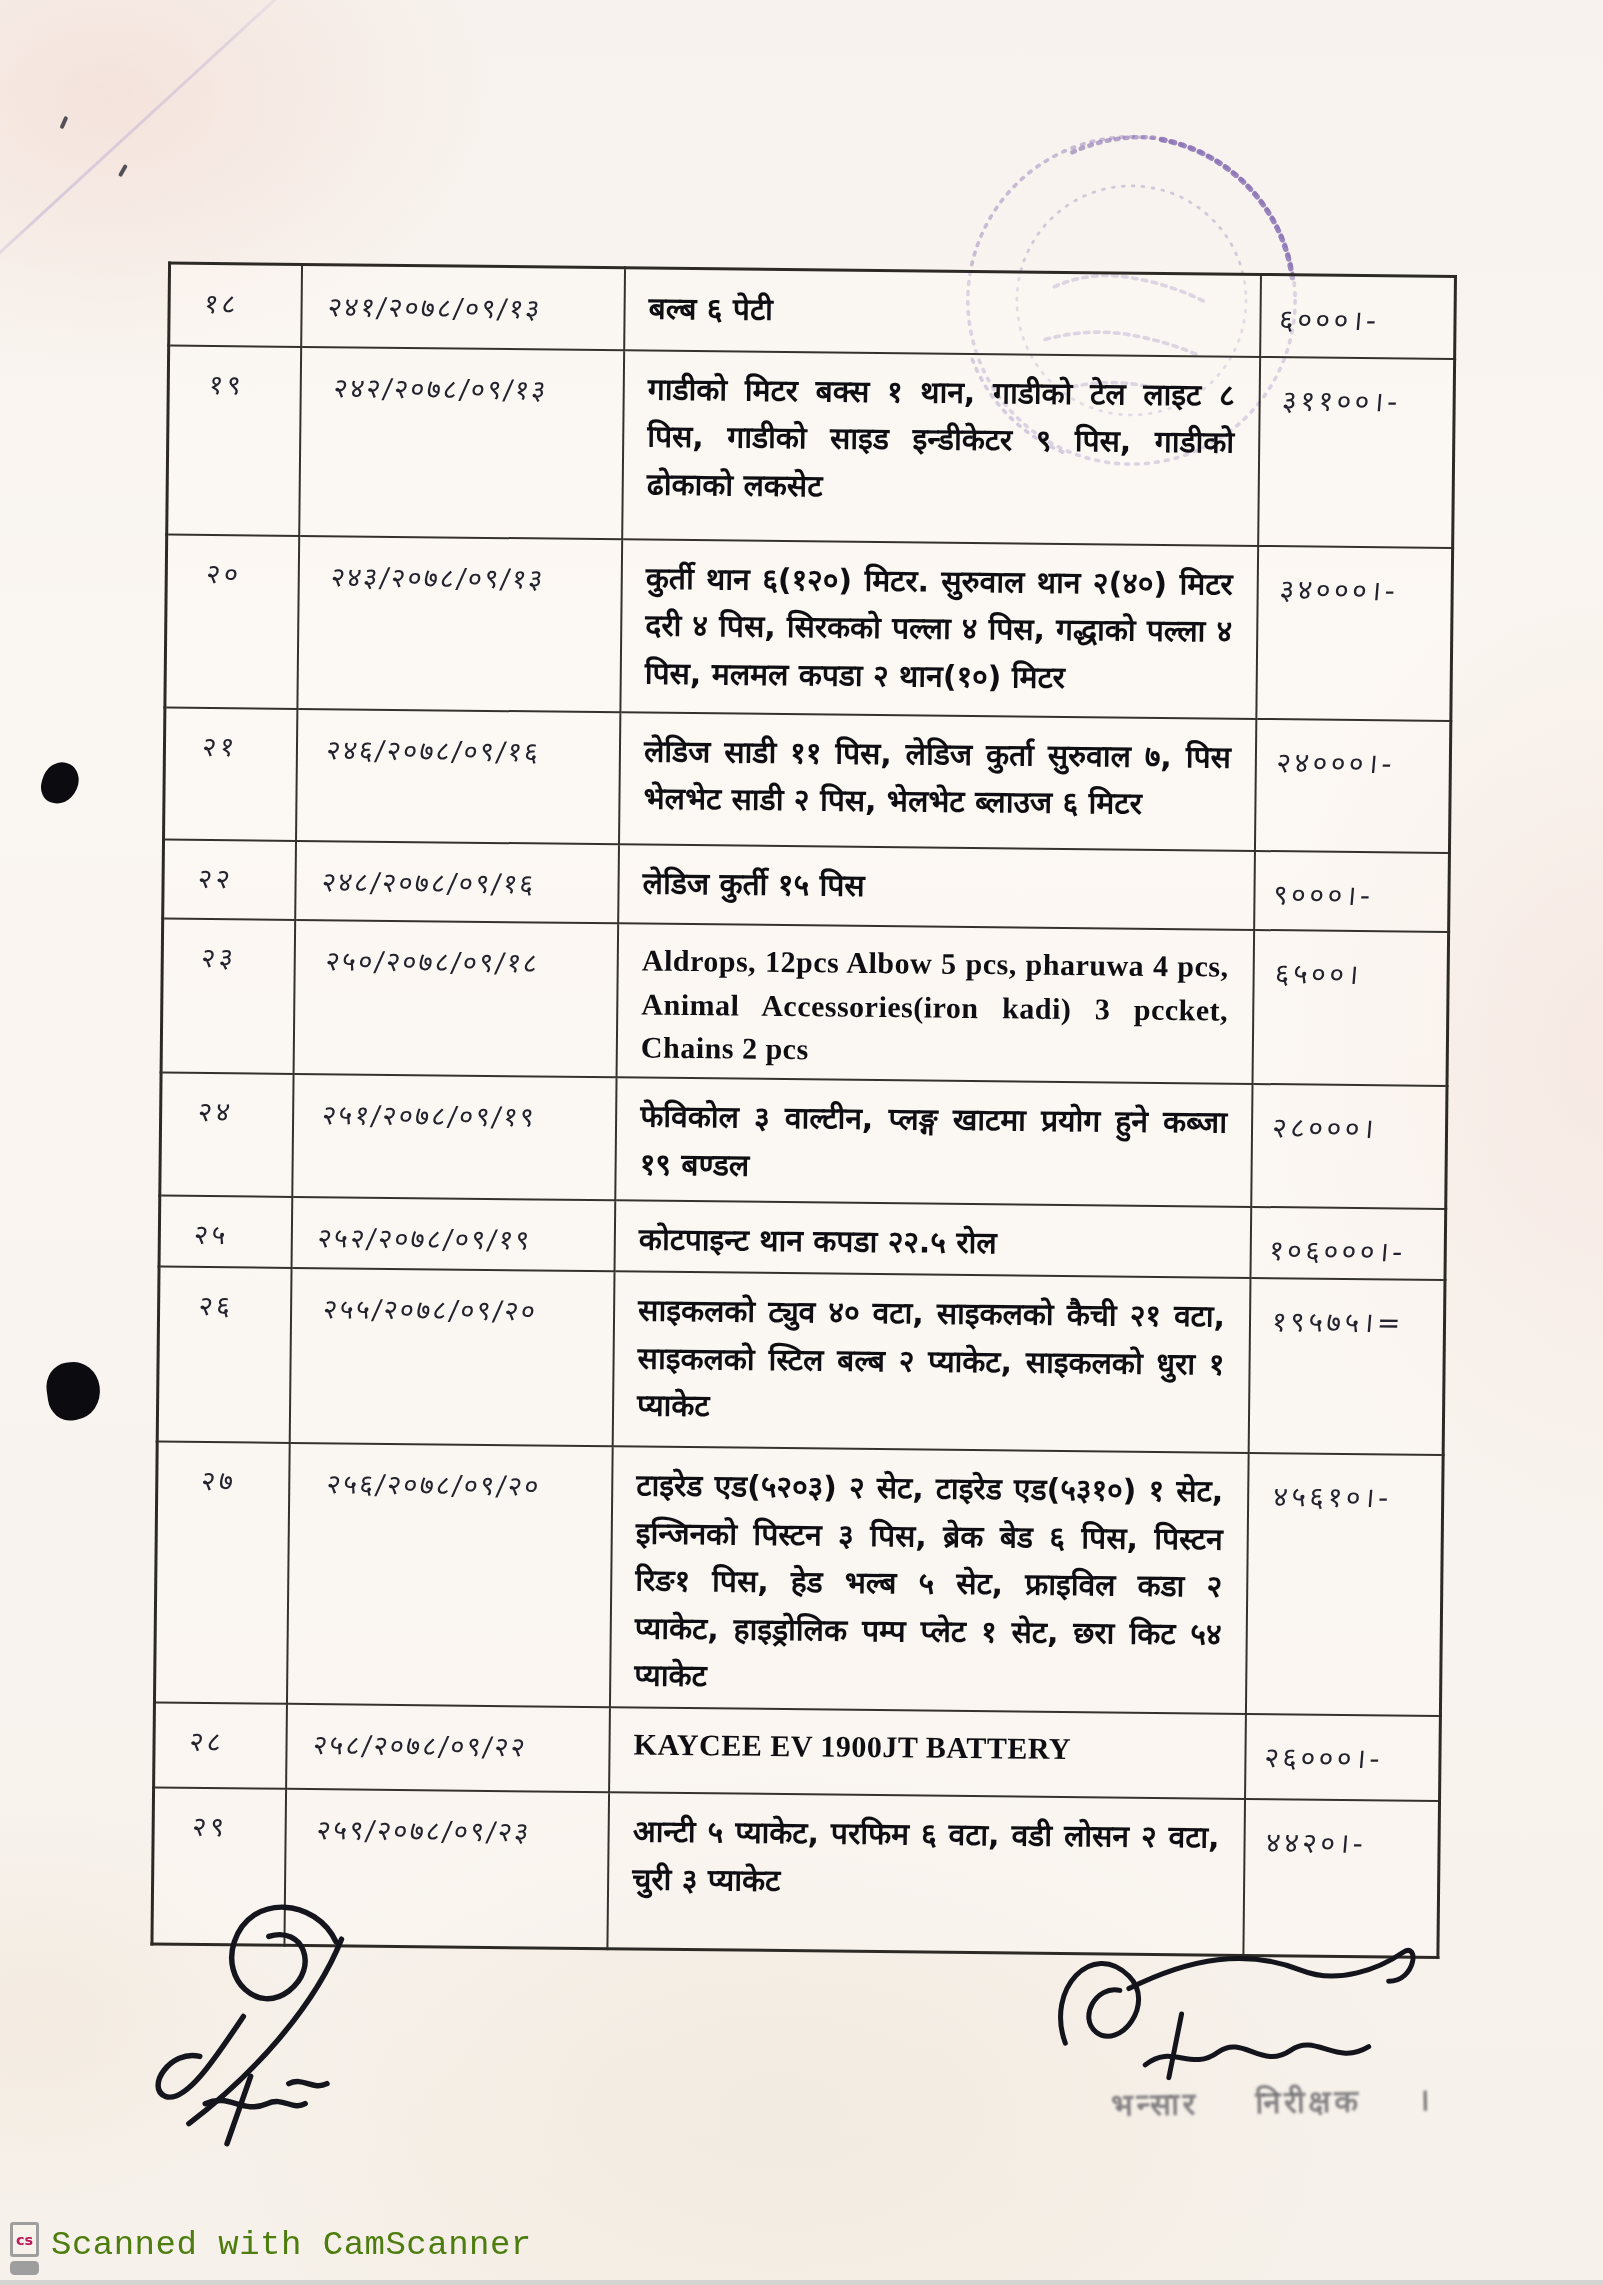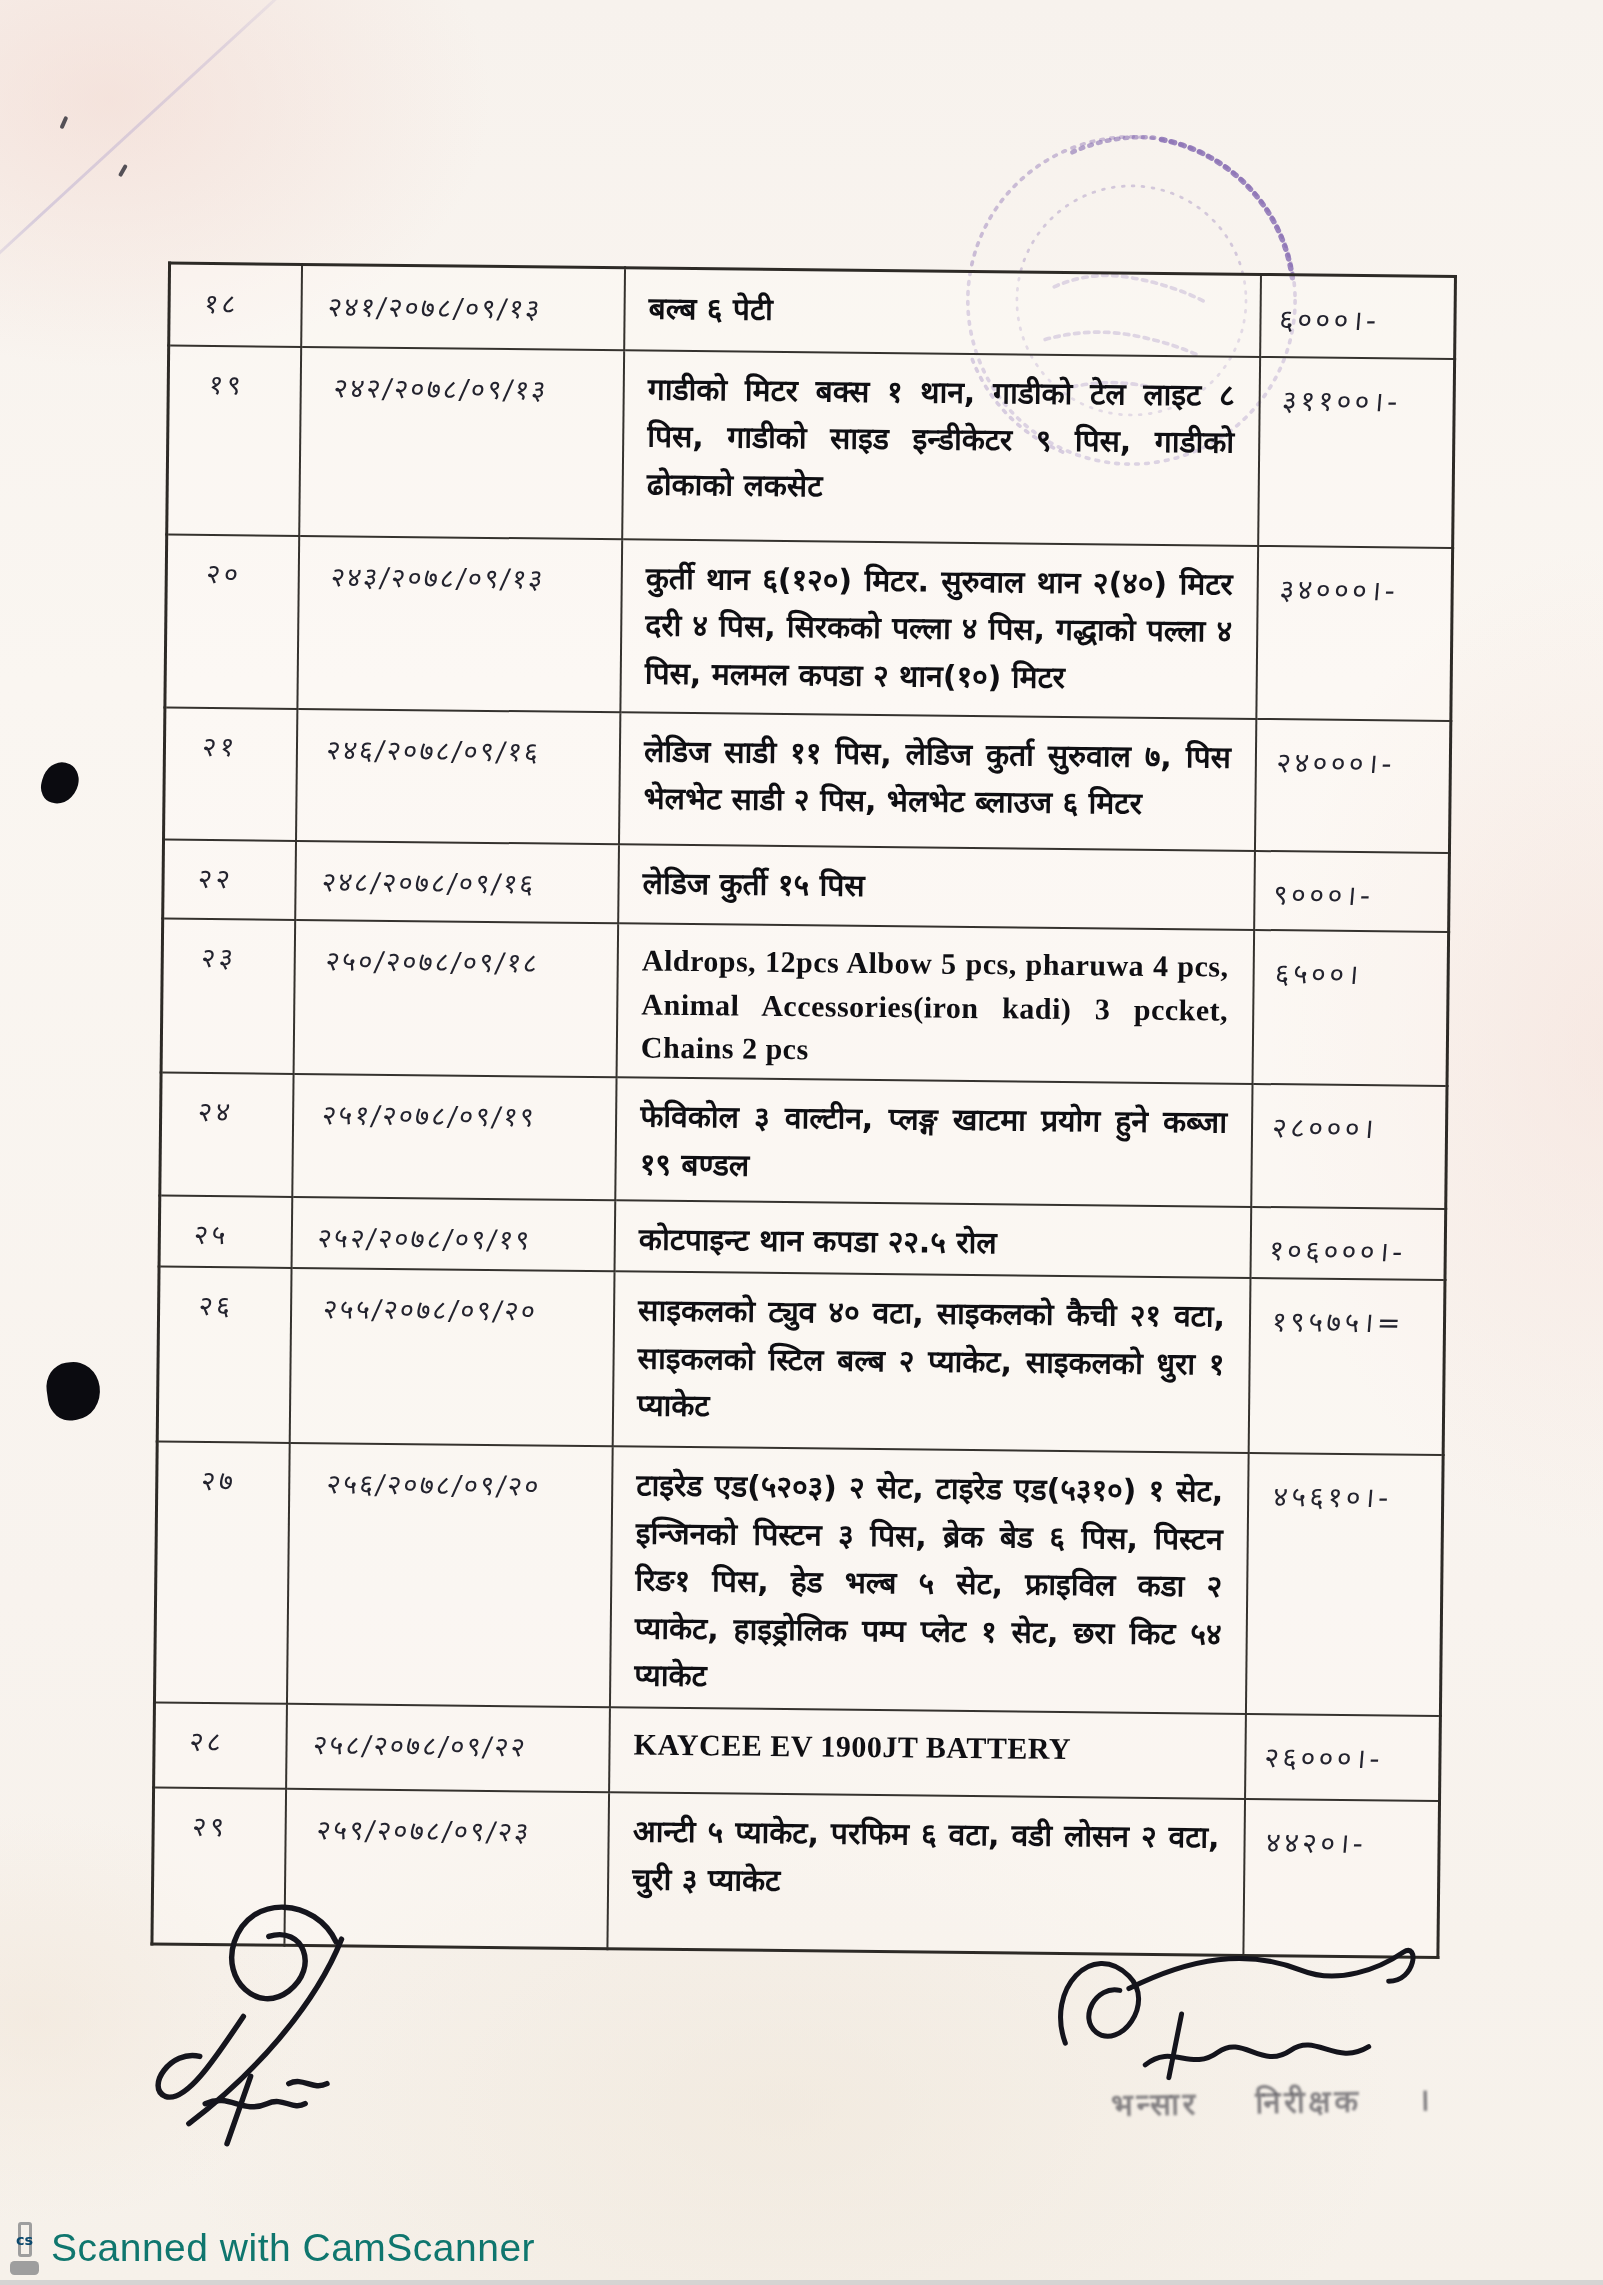--- a/index.html
+++ b/index.html
@@ -104,28 +104,28 @@
     position:absolute; left:1111px; top:2080px; width:327px;
     font-size:31px; font-weight:600; letter-spacing:3.6px; word-spacing:42px;
     color:rgba(28,28,40,.52); filter:blur(0.8px); transform:rotate(-1deg);
     white-space:nowrap;
   }
 
   
   .footer{position:absolute;left:9px;top:2222px;display:flex;align-items:flex-start;gap:11px;}
   .cs-icon{display:flex;flex-direction:column;align-items:center;width:31px;}
   .cs-box{
-    width:14px;height:35px;border:3.6px solid #9e9e9e;border-radius:3px;
+    width:29px;height:35px;border:3.6px solid #9e9e9e;border-radius:3px;
     display:flex;align-items:center;justify-content:center;
-    font-size:14.5px;font-weight:700;color:#0c4a6e;letter-spacing:0;
+    font-size:14.5px;font-weight:700;color:#be185d;letter-spacing:0;
   }
   .cs-bar{width:29px;height:14.5px;background:#9e9e9e;border-radius:4.5px;margin-top:3.6px;}
   .footer-text{
-    font-size:39px;color:#0f766e;letter-spacing:0.5px;line-height:1;
-    padding-top:5.5px; font-family:Liberation Sans, sans-serif;
+    font-size:34px;color:#4d7c0f;letter-spacing:0.5px;line-height:1;
+    padding-top:5.5px; font-family:Liberation Mono, monospace;
   }
   .bottom-strip{position:absolute;left:0;bottom:0;width:100%;height:6.4px;background:#cfcfcf;opacity:.85;}
 </style>
 </head>
 <body>
 
 <div class="crease"></div>
 <div class="tick t1"></div>
 <div class="tick t2"></div>
 

